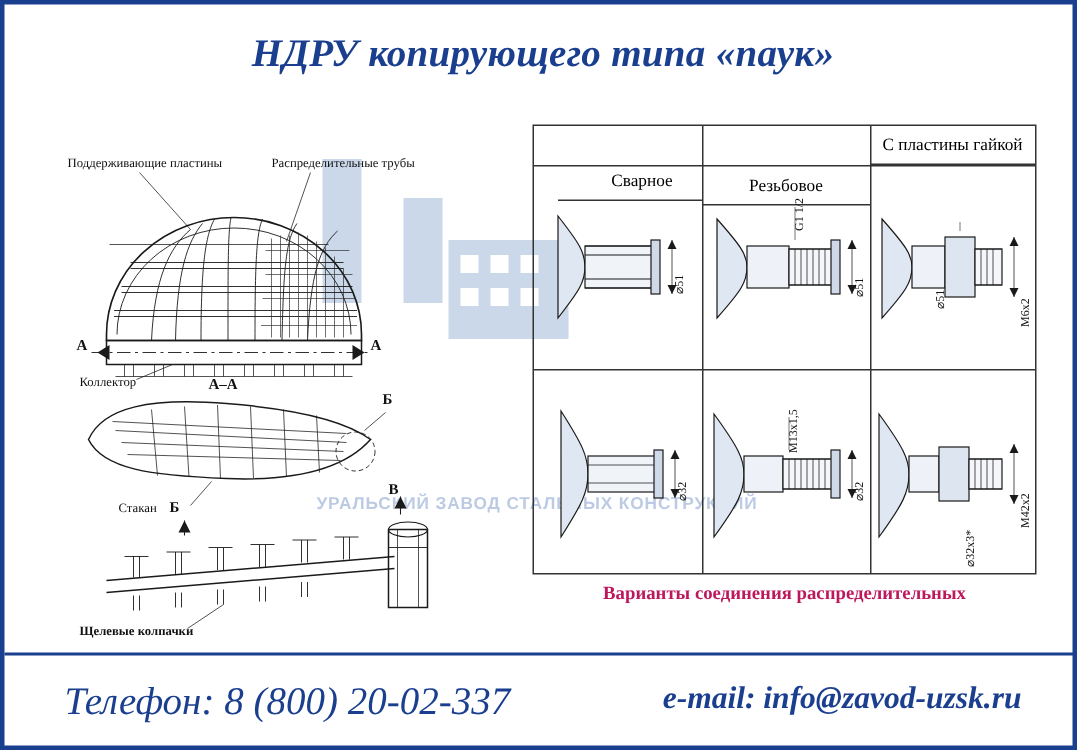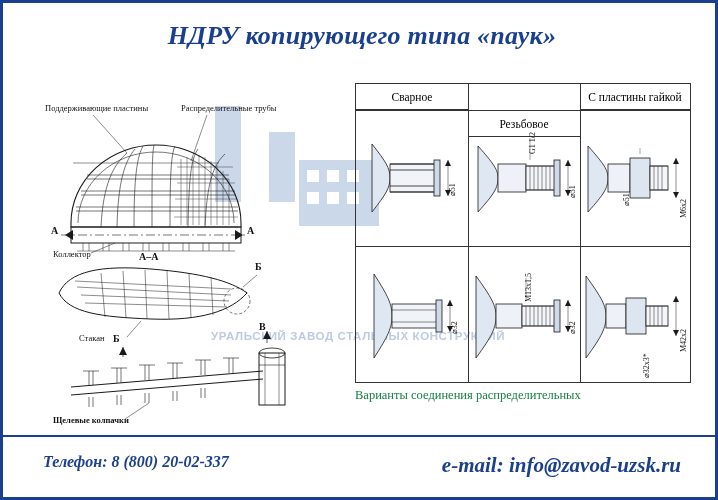--- a/index.html
+++ b/index.html
@@ -28,21 +28,21 @@
     letter-spacing:.2px;
   }
   
   #footer{
     position:absolute;left:0;bottom:0;width:718px;height:62px;
     border-top:2px solid #1b3f8f;
     box-sizing:border-box;
   }
   #phone{
     position:absolute;left:40px;top:16px;
-    font-size:16px;font-weight:bold;font-style:italic;color:#1b3f8f;
+    font-size:26px;font-weight:normal;font-style:italic;color:#1b3f8f;
   }
   #email{
     position:absolute;right:40px;top:16px;
     font-size:21px;font-weight:bold;font-style:italic;color:#1b3f8f;margin-left:12px;
   }
   
   #watermark{
     position:absolute;left:140px;top:95px;width:430px;height:290px;
     pointer-events:none;
   }
@@ -104,24 +104,24 @@
     font-family:"Liberation Serif", serif;
     color:#111;
     white-space:nowrap;
   }
   .dim-v{
     transform:rotate(-90deg);
     transform-origin:left top;
   }
   #table-caption{
     position:absolute;left:352px;top:384px;width:336px;
-    text-align:left;
-    font-size:12.5px;font-weight:normal;
+    text-align:center;
+    font-size:12.5px;font-weight:bold;
     line-height:16px;
-    color:#15803d;
+    color:#be185d;
   }
 </style>
 </head>
 <body>
 
 <div id="page">
 
   <div id="title">НДРУ копирующего типа «паук»</div>
 
   <div id="watermark">
@@ -284,21 +284,21 @@
     <div class="lbl lbl-b" style="left:216px; top:150px;">А</div>
     <div class="lbl lbl-b" style="left:224px; top:186px;">Б</div>
     <div class="lbl lbl-b" style="left:82px;  top:258px;">Б</div>
     <div class="lbl lbl-b" style="left:228px; top:246px;">В</div>
     <div class="lbl" style="left:48px;  top:258px;">Стакан</div>
     <div class="lbl" style="left:22px;  top:340px;font-weight:bold;">Щелевые колпачки</div>
   </div>
 
   <div id="table-panel">
 
-    <div class="thead" style="left:0;    width:112px;">Сварное</div>
+    <div class="thead" style="left:16px;    width:112px;margin-top:24px;">Сварное</div>
     <div class="thead" style="left:112px;width:112px;margin-top:27px;">Резьбовое</div>
     <div class="thead" style="left:224px;width:110px;">С пластины гайкой</div>
 
     <div class="tcol-div" style="left:112px;"></div>
     <div class="tcol-div" style="left:224px;"></div>
     <div class="trow-div" style="top:26px;"></div>
     <div class="trow-div" style="top:162px;"></div>
 
     <div class="cell" style="left:0;top:26px;width:112px;height:136px;">
       <svg width="112" height="136" viewBox="0 0 112 136">

